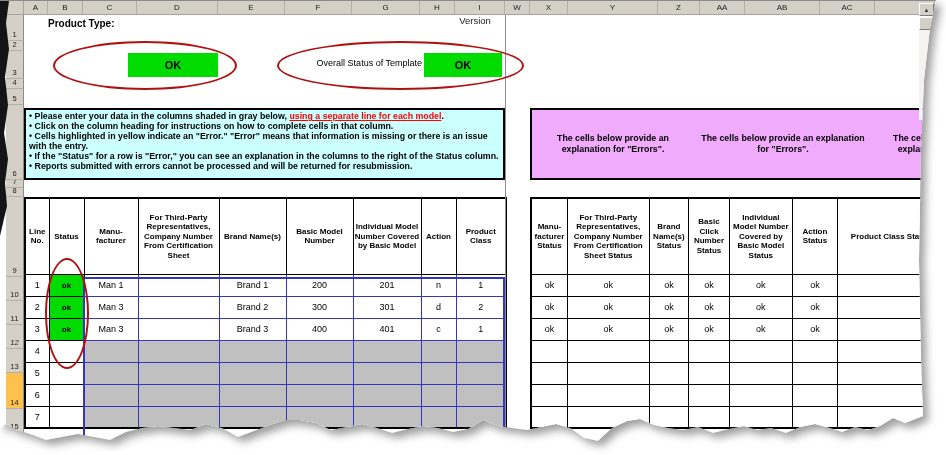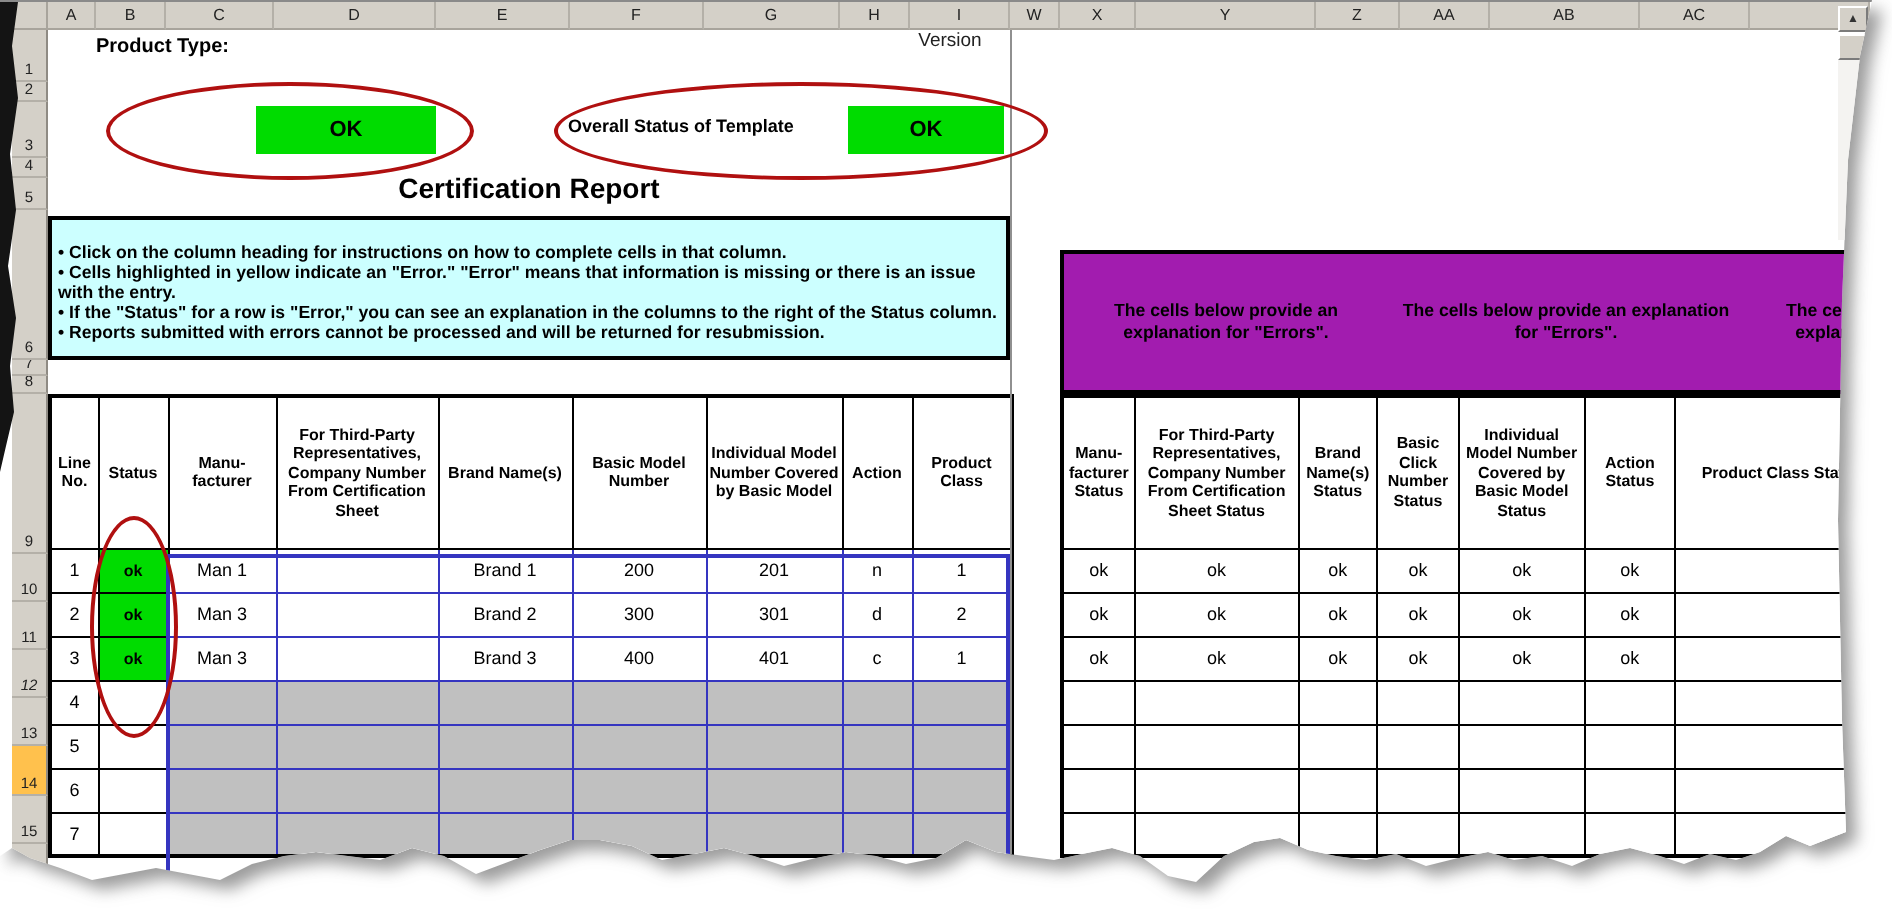--- a/index.html
+++ b/index.html
@@ -29,32 +29,32 @@
   .gutter .strip-cell.hl{background:#ffc14d;}
   .pane-divider{position:absolute;left:505px;top:0;width:1px;height:444px;background:#909090;z-index:1;}
   
   .ptype{position:absolute;left:48px;top:17px;font-size:10px;font-weight:bold;}
   .version{position:absolute;left:446px;top:14px;width:58px;text-align:center;font-size:9.5px;color:#222;}
   .status-label-1{position:absolute;left:50px;top:50px;width:75px;text-align:right;font-size:8.8px;font-weight:bold;line-height:12px;}
   .ok-box{position:absolute;background:#00dc00;display:flex;align-items:center;justify-content:center;
     font-size:11px;font-weight:bold;color:#000;}
   .ok1{left:128px;top:52px;width:90px;height:24px;}
   .ok2{left:424px;top:52px;width:78px;height:24px;}
-  .status-label-2{position:absolute;left:284px;top:57px;width:138px;text-align:left;font-size:9px;font-weight:bold;}
+  .status-label-2{position:absolute;left:284px;top:57px;width:138px;text-align:right;font-size:9px;font-weight:normal;}
   .ellipse{position:absolute;border:2px solid #b01010;border-radius:50%;pointer-events:none;z-index:6;}
   .e1{left:53px;top:40px;width:180px;height:45px;}
   .e2{left:277px;top:40px;width:243px;height:45px;}
   .e3{left:45px;top:257px;width:40px;height:107px;}
   .title{position:absolute;left:24px;top:85px;width:481px;text-align:center;font-size:14px;font-weight:bold;}
   
   .instr{position:absolute;left:24px;top:107px;width:481px;height:72px;box-sizing:border-box;
     background:#ccffff;border:2px solid #000;padding:1px 3px;font-size:8.8px;font-weight:bold;line-height:10px;}
   .instr .em{color:#ff0000;text-decoration:underline;}
   .expl{position:absolute;left:530px;top:107px;width:404px;height:72px;box-sizing:border-box;
-    background:#a21caf;border:2px solid #000;display:flex;align-items:center;overflow:hidden;margin-top:17px;}
+    background:#f0abfc;border:2px solid #000;display:flex;align-items:center;overflow:hidden;}
   .expl .note{font-size:8.8px;font-weight:bold;text-align:center;line-height:11px;flex:none;}
   .n1{width:158px;margin-left:2px;}
   .n2{width:166px;margin-left:8px;}
   .n3{width:150px;margin-left:8px;}
   
   table{border-collapse:collapse;table-layout:fixed;position:absolute;background:#fff;}
   th,td{border:1px solid #000;overflow:hidden;text-align:center;vertical-align:middle;padding:0 1px;box-sizing:border-box;}
   th{font-size:8px;font-weight:bold;line-height:9.5px;}
   td{font-size:9px;font-weight:normal;height:22px;}
   #left-table{left:24px;top:196px;border:2px solid #000;}
@@ -113,40 +113,39 @@
         <div class="strip-cell" style="height: 10px; flex: 0 0 auto;">4</div>
         <div class="strip-cell" style="height: 16px; flex: 0 0 auto;">5</div>
         <div class="strip-cell" style="height: 75px; flex: 0 0 auto;">6</div>
         <div class="strip-cell" style="height: 8px; flex: 0 0 auto;">7</div>
         <div class="strip-cell" style="height: 9px; flex: 0 0 auto;">8</div>
         <div class="strip-cell" style="height: 80px; flex: 0 0 auto;">9</div>
         <div class="strip-cell" style="height: 24px; flex: 0 0 auto;">10</div>
         <div class="strip-cell" style="height: 24px; flex: 0 0 auto;">11</div>
         <div class="strip-cell" style="height: 24px; flex: 0 0 auto; font-style: italic;">12</div>
         <div class="strip-cell" style="height: 24px; flex: 0 0 auto;">13</div>
-        <div class="strip-cell hl" style="height: 25px; flex: 0 0 auto;">14</div>
+        <div class="strip-cell hl" style="height: 36px; flex: 0 0 auto;">14</div>
         <div class="strip-cell" style="height: 24px; flex: 0 0 auto;">15</div>
         <div class="strip-cell" style="height: 24px; flex: 0 0 auto;">16</div>
       </div>
 
     <div class="pane-divider"></div>
 
     <div class="ptype">Product Type:</div>
     <div class="version">Version</div>
 
     <div class="ok-box ok1">OK</div>
     <div class="status-label-2">Overall Status of Template</div>
     <div class="ok-box ok2">OK</div>
     <div class="ellipse e1"></div>
     <div class="ellipse e2"></div>
 
-    <div class="title">Certification Report</div>
 
     <div class="instr">
-      <br>
+      <span><span>• Please enter your data in the columns shaded in gray below, </span><span class="em">using a separate line for each model</span><span>.</span></span><br>
       <span>• Click on the column heading for instructions on how to complete cells in that column.</span><br>
       <span>• Cells highlighted in yellow indicate an "Error."  "Error" means that information is missing or there is an issue with the entry.</span><br>
       <span>• If the "Status" for a row is "Error," you can see an explanation in the columns to the right of the Status column.</span><br>
       <span>• Reports submitted with errors cannot be processed and will be returned for resubmission.</span>
     </div>
 
     <div class="expl">
       <div class="note n1">The cells below provide an explanation for "Errors".</div>
       <div class="note n2">The cells below provide an explanation for "Errors".</div>
       <div class="note n3">The cells below provide an explanation for "Errors".</div>

